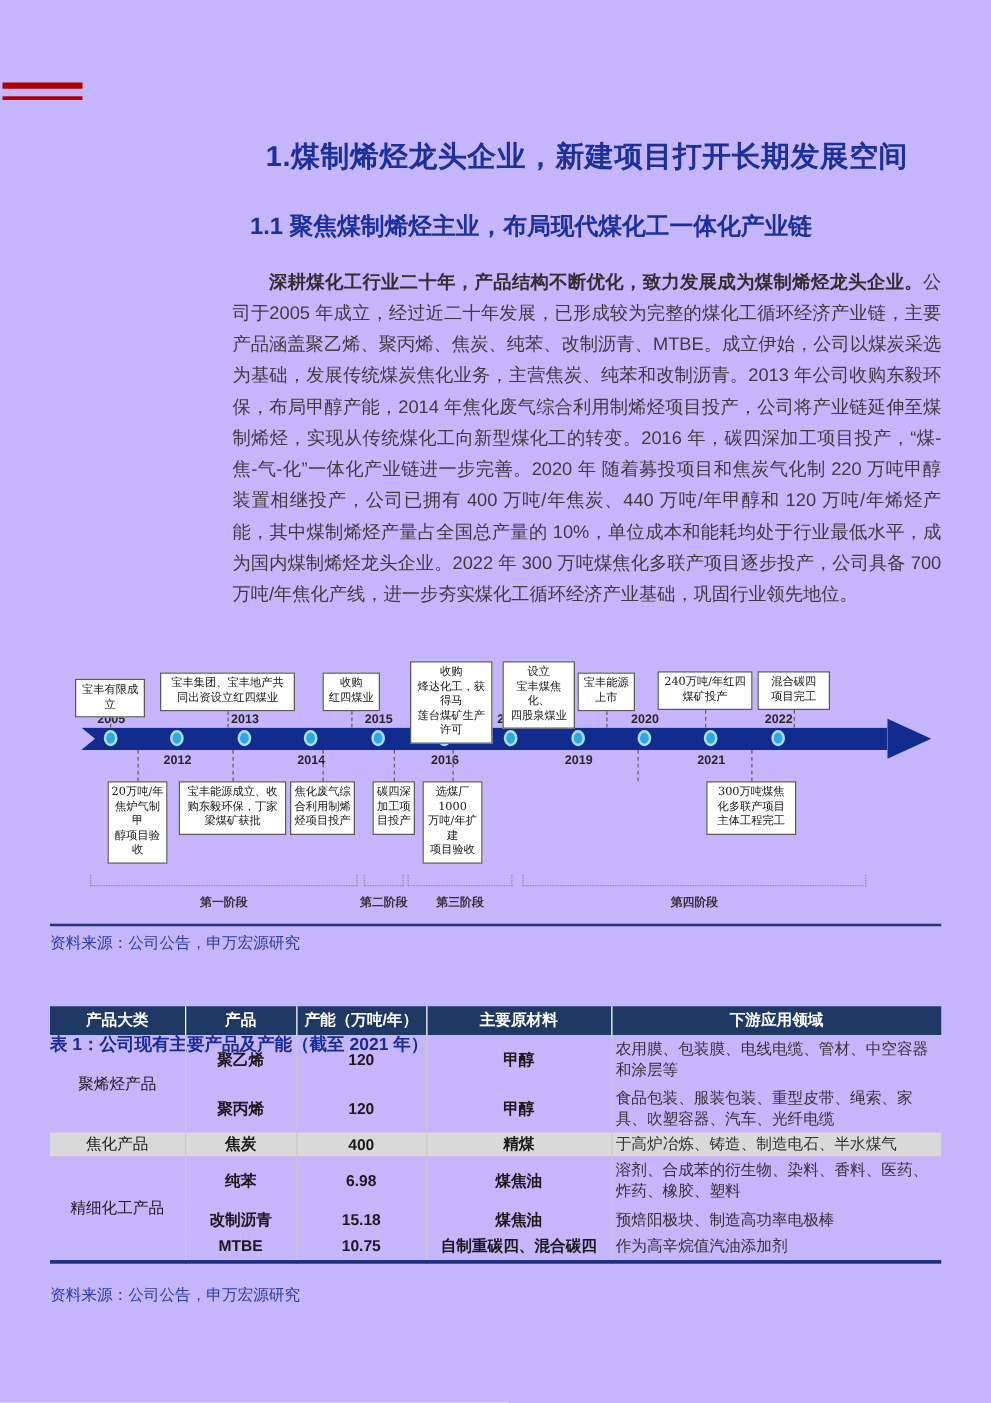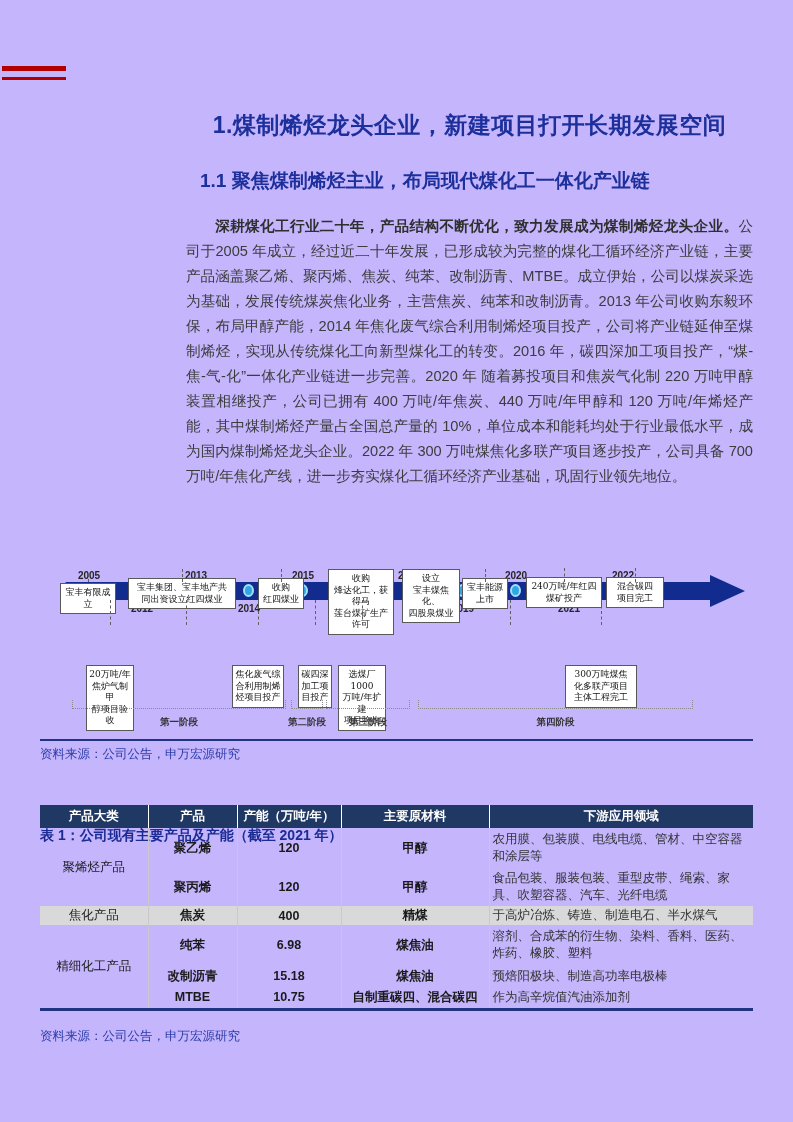--- a/index.html
+++ b/index.html
@@ -32,21 +32,21 @@
   .tl-bar { position:absolute; left:25px; top:57px; width:645px; height:18px; background:#112B8E;
             clip-path:polygon(0 0,100% 0,100% 100%,0 100%,11px 50%); }
   .tl-arrowhead { position:absolute; left:670px; top:50px; width:0; height:0;
                   border-left:35px solid #112B8E; border-top:16px solid transparent; border-bottom:16px solid transparent; }
   .dot { position:absolute; top:59px; width:11px; height:13px; border-radius:50%;
          background:#2FA7E4; border:2px solid #A9DDF6; }
   .yr { position:absolute; width:40px; text-align:center; font-size:10px; font-weight:bold; color:#262626; }
   .yr-top { top:45px; } .yr-bottom { top:78px; }
   .evt { position:absolute; background:#fff; border:1px solid #595959; color:#141414;
          font-family:"DejaVu Serif","Liberation Serif",serif; font-size:9px; line-height:11.5px;
-         text-align:center; white-space:pre-line; padding:3px 2px;margin-top:40px; }
+         text-align:center; white-space:pre-line; padding:3px 2px; }
   .evt-bottom { top:100px; }
   .conn { position:absolute; width:0; border-left:1px dashed #5f5f5f; }
   .bracket { position:absolute; top:175px; height:9px;
              border-left:1px dotted #8c8c8c; border-right:1px dotted #8c8c8c; border-bottom:1px dotted #8c8c8c; }
   .phase { position:absolute; top:191px; width:64px; text-align:center; color:#333;
            font-family:"DejaVu Serif","Liberation Serif",serif; font-size:9.5px; font-weight:bold; }
 
   .fig-rule { position:absolute; left:40px; top:739px; width:713px; border-top:2px solid #203380; }
   .source { position:absolute; left:40px; font-size:12.5px; color:#2C3CA6; }
   .fig-source { top:746px; }
@@ -131,20 +131,23 @@
       <div class="evt evt-top" style="left: 486px; top: 12px; width: 76px;">240万吨/年红四
 煤矿投产</div>
       <div class="conn" style="left: 524px; top: 43px; height: 14px;"></div>
       <div class="evt evt-top" style="left: 566px; top: 12px; width: 58px;">混合碳四
 项目完工</div>
       <div class="conn" style="left: 595px; top: 43px; height: 14px;"></div>
       <div class="evt evt-bottom" style="left: 46px; width: 48px;">20万吨/年
 焦炉气制甲
 醇项目验收</div>
       <div class="conn" style="left: 70px; top: 75px; height: 25px;"></div>
+      <div class="evt evt-bottom" style="left: 103px; width: 86px;">宝丰能源成立、收
+购东毅环保，丁家
+梁煤矿获批</div>
       <div class="conn" style="left: 146px; top: 75px; height: 25px;"></div>
       <div class="evt evt-bottom" style="left: 192px; width: 52px;">焦化废气综
 合利用制烯
 烃项目投产</div>
       <div class="conn" style="left: 218px; top: 75px; height: 25px;"></div>
       <div class="evt evt-bottom" style="left: 258px; width: 34px;">碳四深
 加工项
 目投产</div>
       <div class="conn" style="left: 275px; top: 75px; height: 25px;"></div>
       <div class="evt evt-bottom" style="left: 298px; width: 48px;">选煤厂1000

